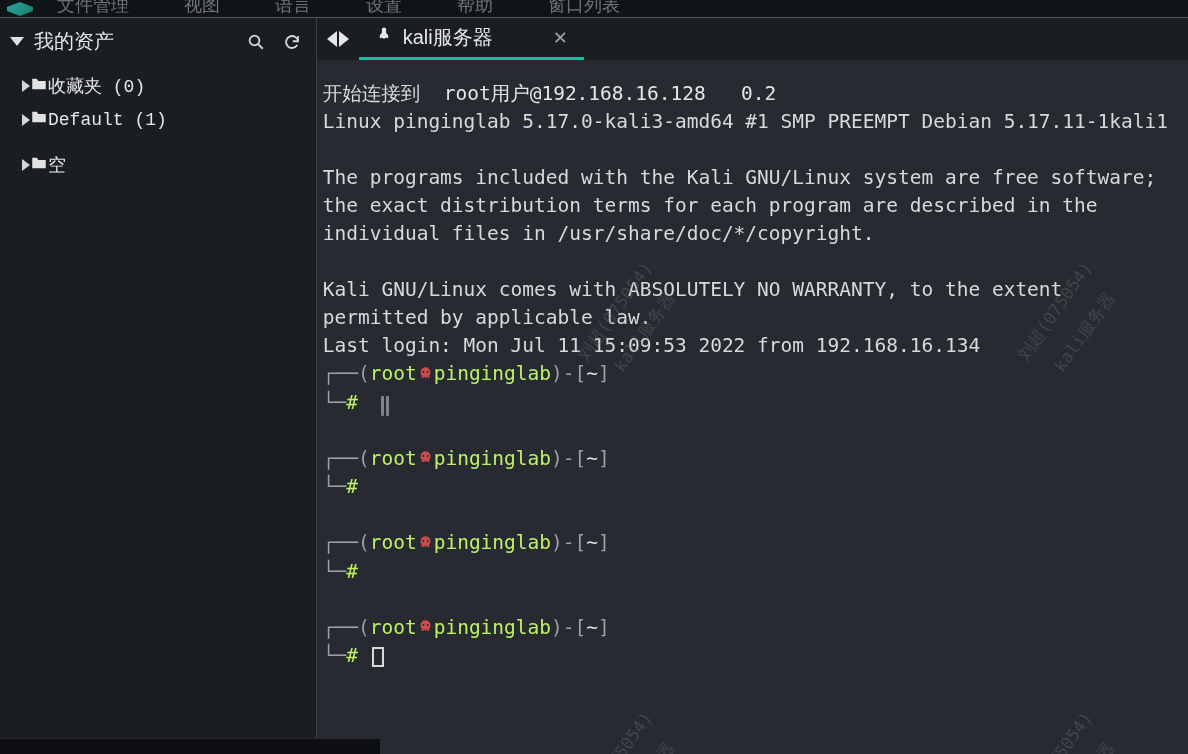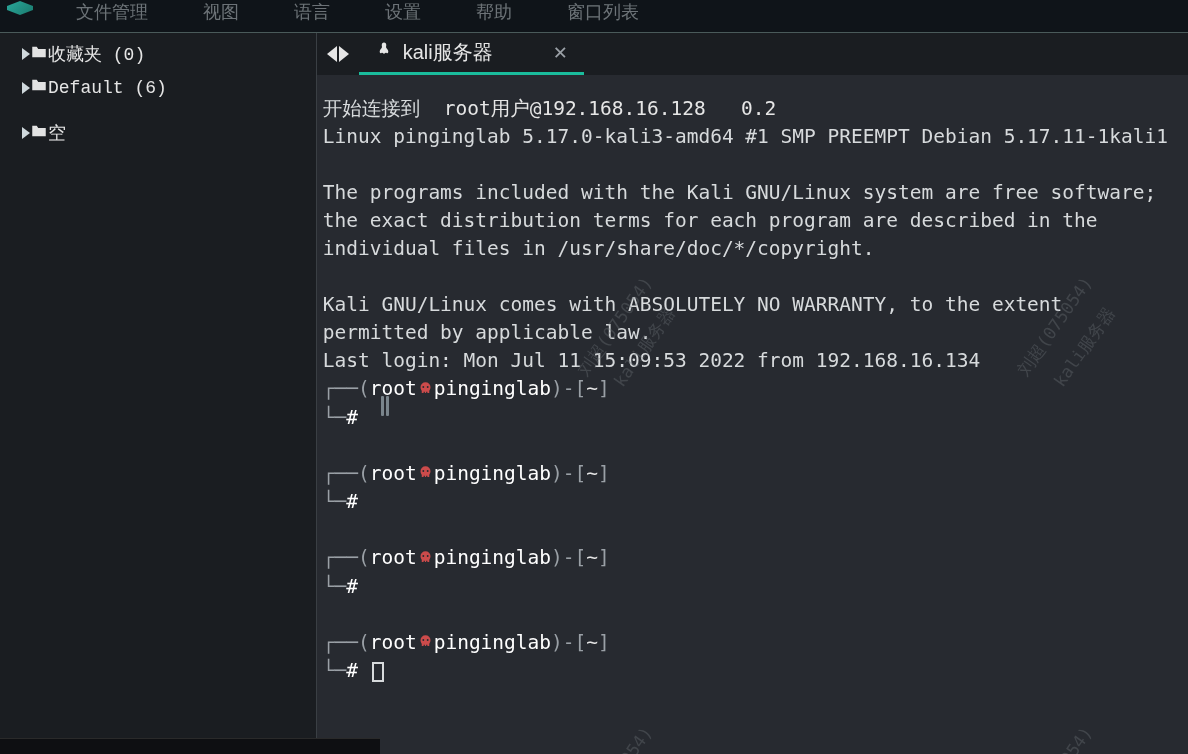--- a/index.html
+++ b/index.html
@@ -7,27 +7,27 @@
       font-family: "Microsoft YaHei", "PingFang SC", sans-serif;
       background: #1a1d21;
       color: #d0d0d0;
       width: 1188px;
       height: 754px;
       overflow: hidden;
       display: flex;
       flex-direction: column;
     }
     .topbar {
-      height: 33px;
+      height: 18px;
       background: #0f1419;
       border-bottom: 1px solid #4a5a5a;
       display: flex;
-      align-items: flex-start;
+      align-items: flex-end;
       padding-left: 4px;
-      gap: 40px;
+      gap: 21px;
       font-size: 18px;
       color: #cfd8dc;
     }
     .topbar-logo {
       width: 32px; height: 16px;
       display: flex; align-items: center; justify-content: center;
     }
     .logo-shape {
       width: 26px; height: 14px;
       background: linear-gradient(135deg,#2aa89a,#1a7a6e);
@@ -84,21 +84,21 @@
     }
     .wm {
       position: absolute; color: #6b7176; opacity: .38; font-size: 17px;
       transform: rotate(-55deg); pointer-events: none; line-height: 18px; text-align: center;
     }
     .drag-handle {
       position: absolute; left: 380px; top: 395px; width: 10px; height: 22px;
       display: flex; gap: 2px; align-items: center; justify-content: center;
     }
     .drag-handle span { width: 3px; height: 20px; background: #7a858c; border-radius: 1px; }
-    .p-red { color: #ffffff; }
+    .p-red { color: #bef264; }
     .p-gray { color: #9aa0a6; }
     .p-white { color: #e6e6e6; }
     .cursor-box {
       display: inline-block; width: 12px; height: 20px;
       border: 2px solid #d7dadc; vertical-align: middle; margin-left: 2px;
     }
     .skull { display:inline-block; vertical-align:middle; margin: 0 1px; }
   </style>
 </head>
 <body>
@@ -113,38 +113,58 @@
     <span>语言</span>
     <span>设置</span>
     <span>帮助</span>
     <span>窗口列表</span>
   </div>
 </div>
 
 <div class="main">
 
   <div class="sidebar">
+    <div class="section-header">
+      <div class="section-left">
+        <span class="caret"></span>
+        <span>我的资产</span>
+      </div>
+      <div class="section-actions">
+        <span class="icon">
+          <svg viewBox="0 0 24 24" width="18" height="18" fill="none" stroke="#cfd8dc" stroke-width="2.4">
+              <circle cx="10" cy="10" r="6.5"></circle>
+              <line x1="15" y1="15" x2="21" y2="21"></line>
+            </svg>
+        </span>
+        <span class="icon">
+          <svg viewBox="0 0 24 24" width="18" height="18" fill="none" stroke="#cfd8dc" stroke-width="2.4">
+              <path d="M20 11A8 8 0 1 0 19 16"></path>
+              <polyline points="20 4 20 11 13 11"></polyline>
+            </svg>
+        </span>
+      </div>
+    </div>
     <div class="tree">
       <div class="tree-item">
         <span class="chevron-r"></span>
         <span class="folder-icon">
           <svg viewBox="0 0 24 24" width="18" height="18">
               <path d="M3 5h6l2 3h10v11H3z"></path>
             </svg>
         </span>
         <span>收藏夹 (0)</span>
       </div>
       <div class="tree-item">
         <span class="chevron-r"></span>
         <span class="folder-icon">
           <svg viewBox="0 0 24 24" width="18" height="18">
               <path d="M3 5h6l2 3h10v11H3z"></path>
             </svg>
         </span>
-        <span>Default (6)</span>
+        <span>Default (1)</span>
       </div>
     </div>
 
     <div class="tree">
       <div class="tree-item">
         <span class="chevron-r"></span>
         <span class="folder-icon">
           <svg viewBox="0 0 24 24" width="18" height="18">
               <path d="M3 5h6l2 3h10v11H3z"></path>
             </svg>

